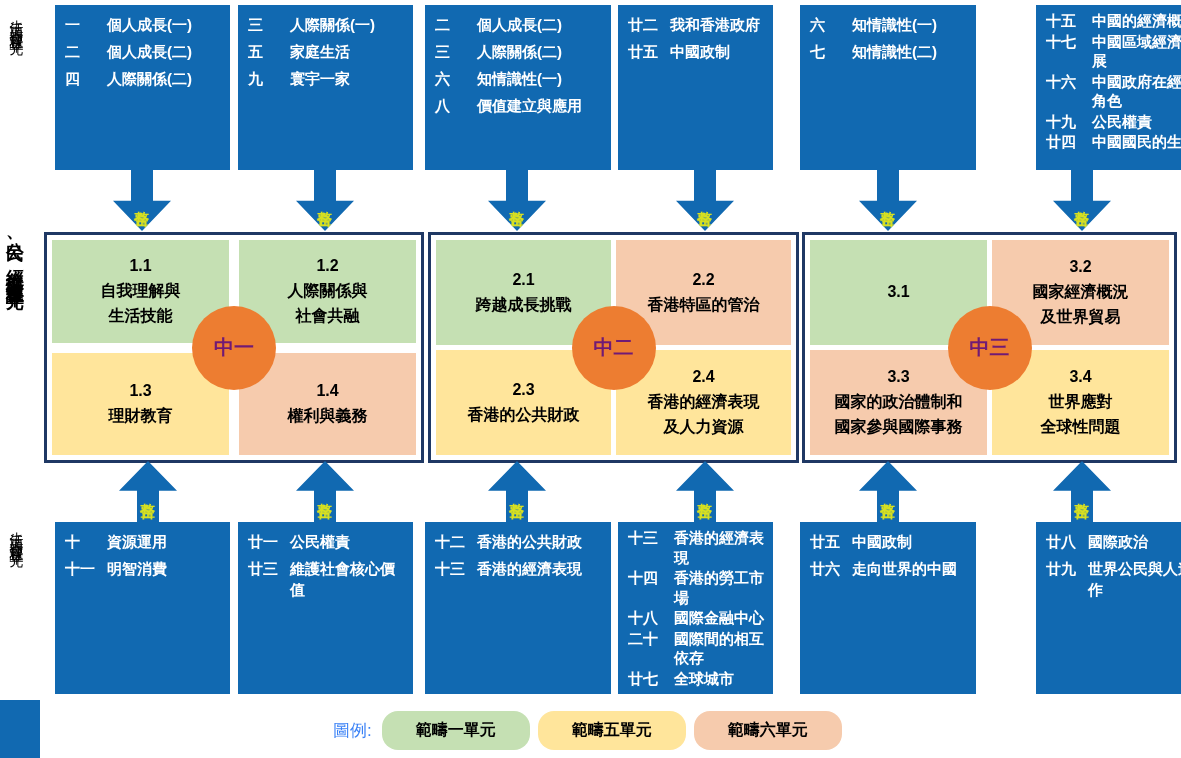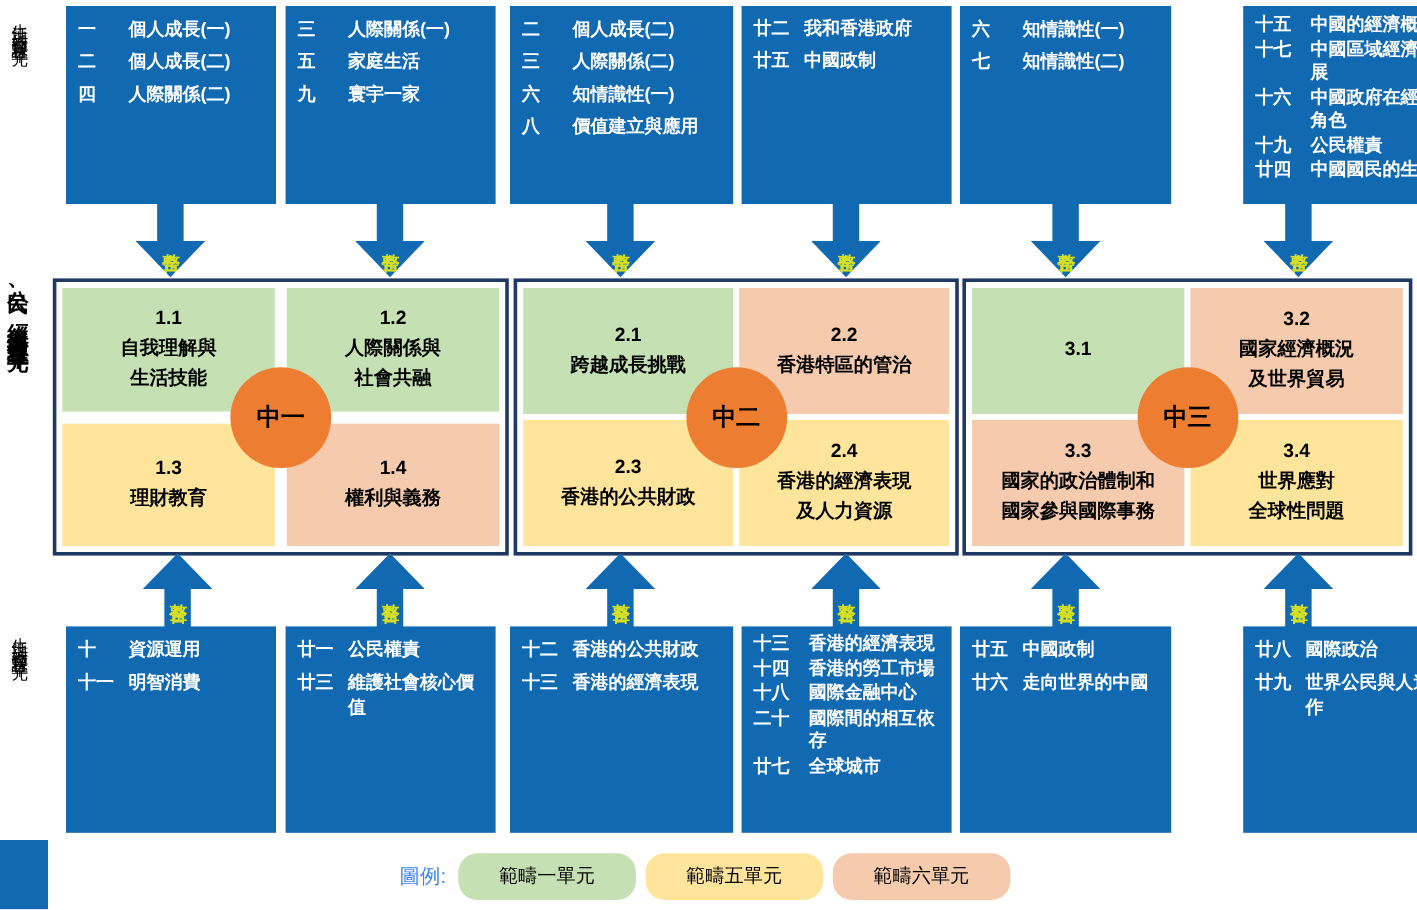--- a/index.html
+++ b/index.html
@@ -20,21 +20,21 @@
   .unit-box {
     position: absolute; background: #1169B1; color: #fff;
     font-weight: bold; font-size: 15px; line-height: 1.4;
     padding: 9px 6px 6px 10px;
   }
   .top-box    { top: 5px;   height: 165px; }
   .bottom-box { top: 522px; height: 172px; }
   .tb1, .bb1 { left: 55px;  width: 175px; }
   .tb2, .bb2 { left: 238px; width: 175px; }
   .tb3, .bb3 { left: 425px; width: 186px; }
-  .tb4, .bb4 { left: 618px; width: 175px; font-family: Liberation Mono, monospace; }
+  .tb4, .bb4 { left: 618px; width: 155px; }
   .tb5, .bb5 { left: 800px; width: 176px; }
   .tb6, .bb6 { left: 1036px; width: 188px; }
   .item { display: flex; margin-bottom: 6px; }
   .num  { flex: 0 0 42px; }
   .txt  { flex: 1; }
   .tight { line-height: 1.3; padding-top: 6px; }
   .tight .item { margin-bottom: 1px; }
   .tight .num { flex: 0 0 46px; }
 
   
@@ -68,31 +68,31 @@
     display: flex; flex-direction: column; align-items: center; justify-content: center;
     text-align: center; color: #000; font-weight: bold; font-size: 16px; line-height: 1.55; padding: 4px;
   }
   .cell.green  { background: #C5E0B3; }
   .cell.yellow { background: #FFE59B; }
   .cell.peach  { background: #F6CBAD; }
   .cell-title { white-space: pre-line; }
   .circle {
     position: absolute; left: 50%; top: 50%; transform: translate(-50%, -50%);
     width: 84px; height: 84px; border-radius: 50%; background: #ED7D31;
-    color: #000000; font-weight: bold; font-size: 20px;
+    color: #701a75; font-weight: bold; font-size: 20px;
     display: flex; align-items: center; justify-content: center; z-index: 2;
   }
 
   
   .legend { position: absolute; left: 333px; top: 711px; height: 39px; display: flex; align-items: center; }
   .legend-label { font-size: 17px; color: #3b82f6; margin-right: 10px; }
   .swatch {
     width: 148px; height: 39px; margin-right: 8px;
     display: flex; align-items: center; justify-content: center;
-    font-size: 16px; font-weight: normal; color: #000; border-radius: 16px;
+    font-size: 16px; font-weight: bold; color: #000; border-radius: 16px;
   }
   .swatch.green  { background: #C5E0B3; }
   .swatch.yellow { background: #FFE59B; }
   .swatch.peach  { background: #F6CBAD; }
 </style>
 </head>
 <body>
 
 <div class="canvas">
 

